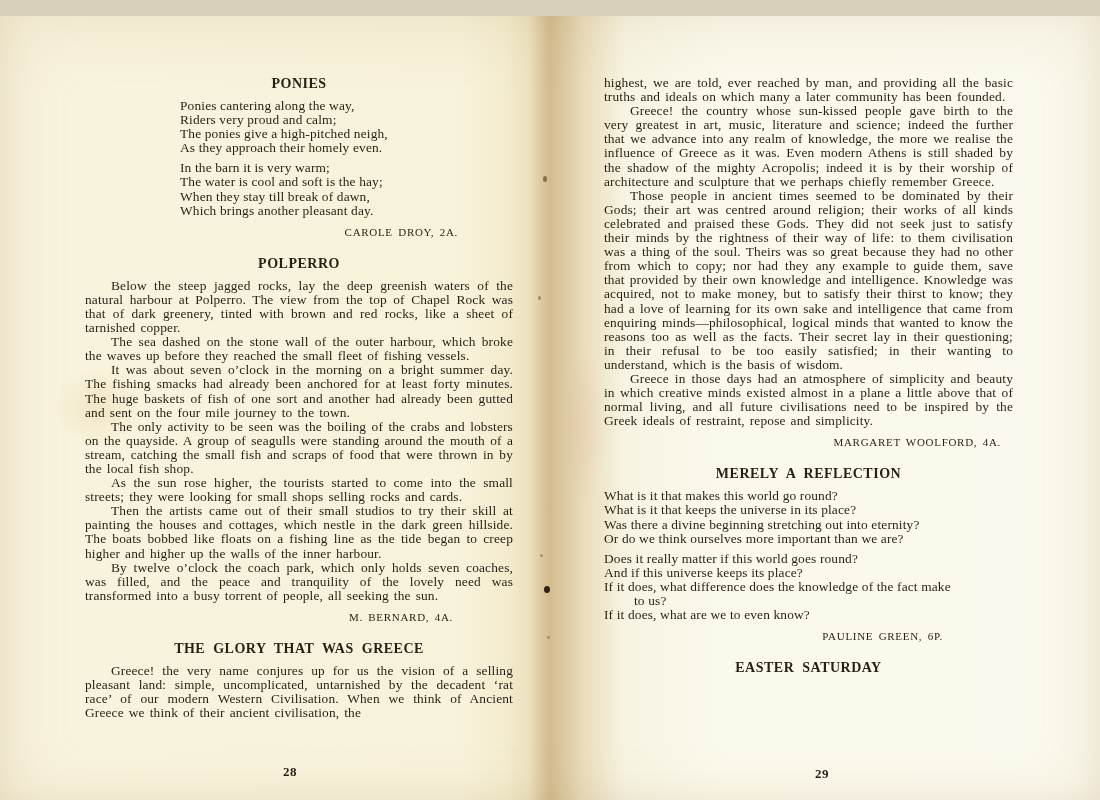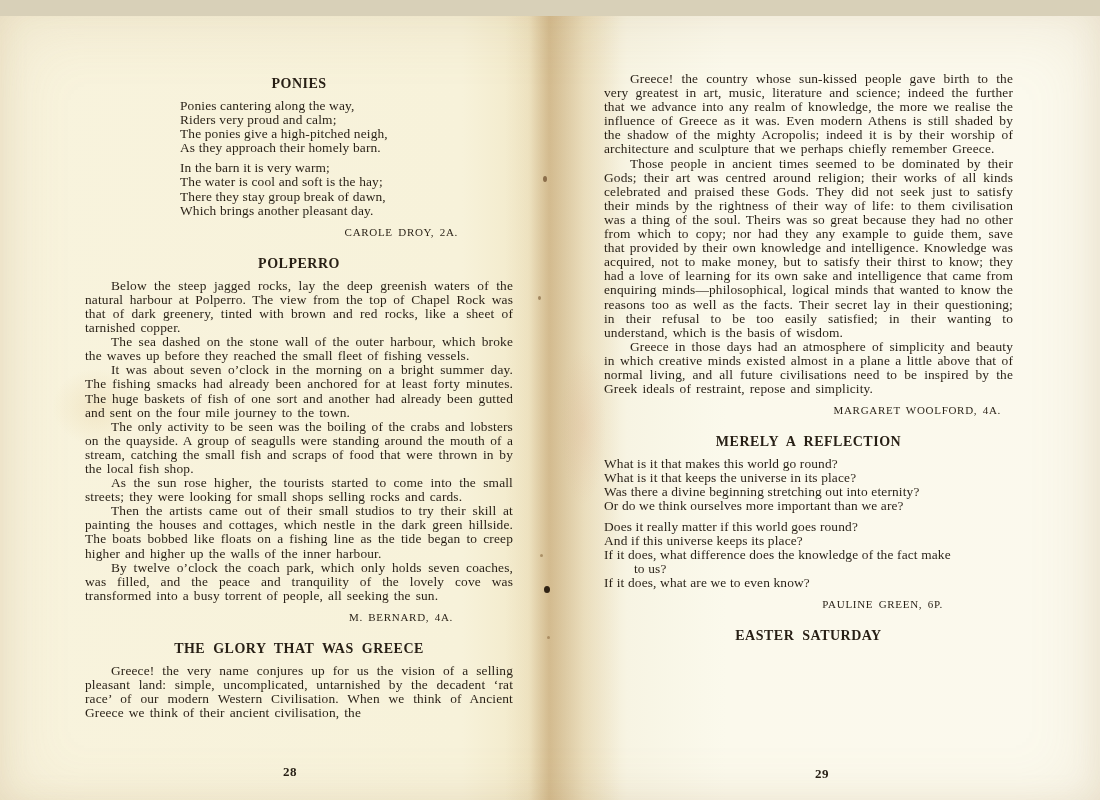--- a/index.html
+++ b/index.html
@@ -90,52 +90,53 @@
   <i class="speck" style="left:547px;top:620px;width:3px;height:3px;background:#8a6a40;opacity:.55"></i>
 
   <div class="col left">
 
     <section>
       <h2 class="first">PONIES</h2>
       <div class="poem ponies">
         <p>Ponies cantering along the way,</p>
         <p>Riders very proud and calm;</p>
         <p>The ponies give a high-pitched neigh,</p>
-        <p>As they approach their homely barn.</p>
+        <p>As they approach their homely even.</p>
         <div class="gap"></div>
         <p>In the barn it is very warm;</p>
         <p>The water is cool and soft is the hay;</p>
-        <p>There they stay group break of dawn,</p>
+        <p>When they stay till break of dawn,</p>
         <p>Which brings another pleasant day.</p>
       </div>
       <p class="attrib mr55">CAROLE DROY, 2A.</p>
     </section>
 
     <section>
       <h2>POLPERRO</h2>
       <p class="para indent">Below the steep jagged rocks, lay the deep greenish waters of the natural harbour at Polperro.  The view from the top of Chapel Rock was that of dark greenery, tinted with brown and red rocks, like a sheet of tarnished copper.</p>
       <p class="para indent">The sea dashed on the stone wall of the outer harbour, which broke the waves up before they reached the small fleet of fishing vessels.</p>
       <p class="para indent">It was about seven o’clock in the morning on a bright summer day.  The fishing smacks had already been anchored for at least forty minutes.  The huge baskets of fish of one sort and another had already been gutted and sent on the four mile journey to the town.</p>
       <p class="para indent">The only activity to be seen was the boiling of the crabs and lobsters on the quayside. A group of seagulls were standing around the mouth of a stream, catching the small fish and scraps of food that were thrown in by the local fish shop.</p>
       <p class="para indent">As the sun rose higher, the tourists started to come into the small streets; they were looking for small shops selling rocks and cards.</p>
       <p class="para indent">Then the artists came out of their small studios to try their skill at painting the houses and cottages, which nestle in the dark green hillside.  The boats bobbed like floats on a fishing line as the tide began to creep higher and higher up the walls of the inner harbour.</p>
-      <p class="para indent">By twelve o’clock the coach park, which only holds seven coaches, was filled, and the peace and tranquility of the lovely cove was transformed into a busy torrent of people, all seeking the sun.</p>
+      <p class="para indent">By twelve o’clock the coach park, which only holds seven coaches, was filled, and the peace and tranquility of the lovely need was transformed into a busy torrent of people, all seeking the sun.</p>
       <p class="attrib mr60">M. BERNARD, 4A.</p>
     </section>
 
     <section>
       <h2>THE GLORY THAT WAS GREECE</h2>
       <p class="para indent">Greece!  the very name conjures up for us the vision of a selling pleasant land: simple, uncomplicated, untarnished by the decadent ‘rat race’ of our modern Western Civilisation.  When we think of Ancient Greece we think of their ancient civilisation, the</p>
     </section>
 
   </div>
 
   <div class="col right">
 
     <section>
+      <p class="para" style="margin-top:4px">highest, we are told, ever reached by man, and providing all the basic truths and ideals on which many a later community has been founded.</p>
       <p class="para indent">Greece! the country whose sun-kissed people gave birth to the very greatest in art, music, literature and science; indeed the further that we advance into any realm of knowledge, the more we realise the influence of Greece as it was.  Even modern Athens is still shaded by the shadow of the mighty Acropolis; indeed it is by their worship of architecture and sculpture that we perhaps chiefly remember Greece.</p>
       <p class="para indent">Those people in ancient times seemed to be dominated by their Gods; their art was centred around religion; their works of all kinds celebrated and praised these Gods.  They did not seek just to satisfy their minds by the rightness of their way of life: to them civilisation was a thing of the soul.  Theirs was so great because they had no other from which to copy; nor had they any example to guide them, save that provided by their own knowledge and intelligence.  Knowledge was acquired, not to make money, but to satisfy their thirst to know; they had a love of learning for its own sake and intelligence that came from enquiring minds—philosophical, logical minds that wanted to know the reasons too as well as the facts.  Their secret lay in their questioning; in their refusal to be too easily satisfied; in their wanting to understand, which is the basis of wisdom.</p>
       <p class="para indent">Greece in those days had an atmosphere of simplicity and beauty in which creative minds existed almost in a plane a little above that of normal living, and all future civilisations need to be inspired by the Greek ideals of restraint, repose and simplicity.</p>
       <p class="attrib mr12">MARGARET WOOLFORD, 4A.</p>
     </section>
 
     <section>
       <h2>MERELY A REFLECTION</h2>
       <div class="poem">
         <p>What is it that makes this world go round?</p>

